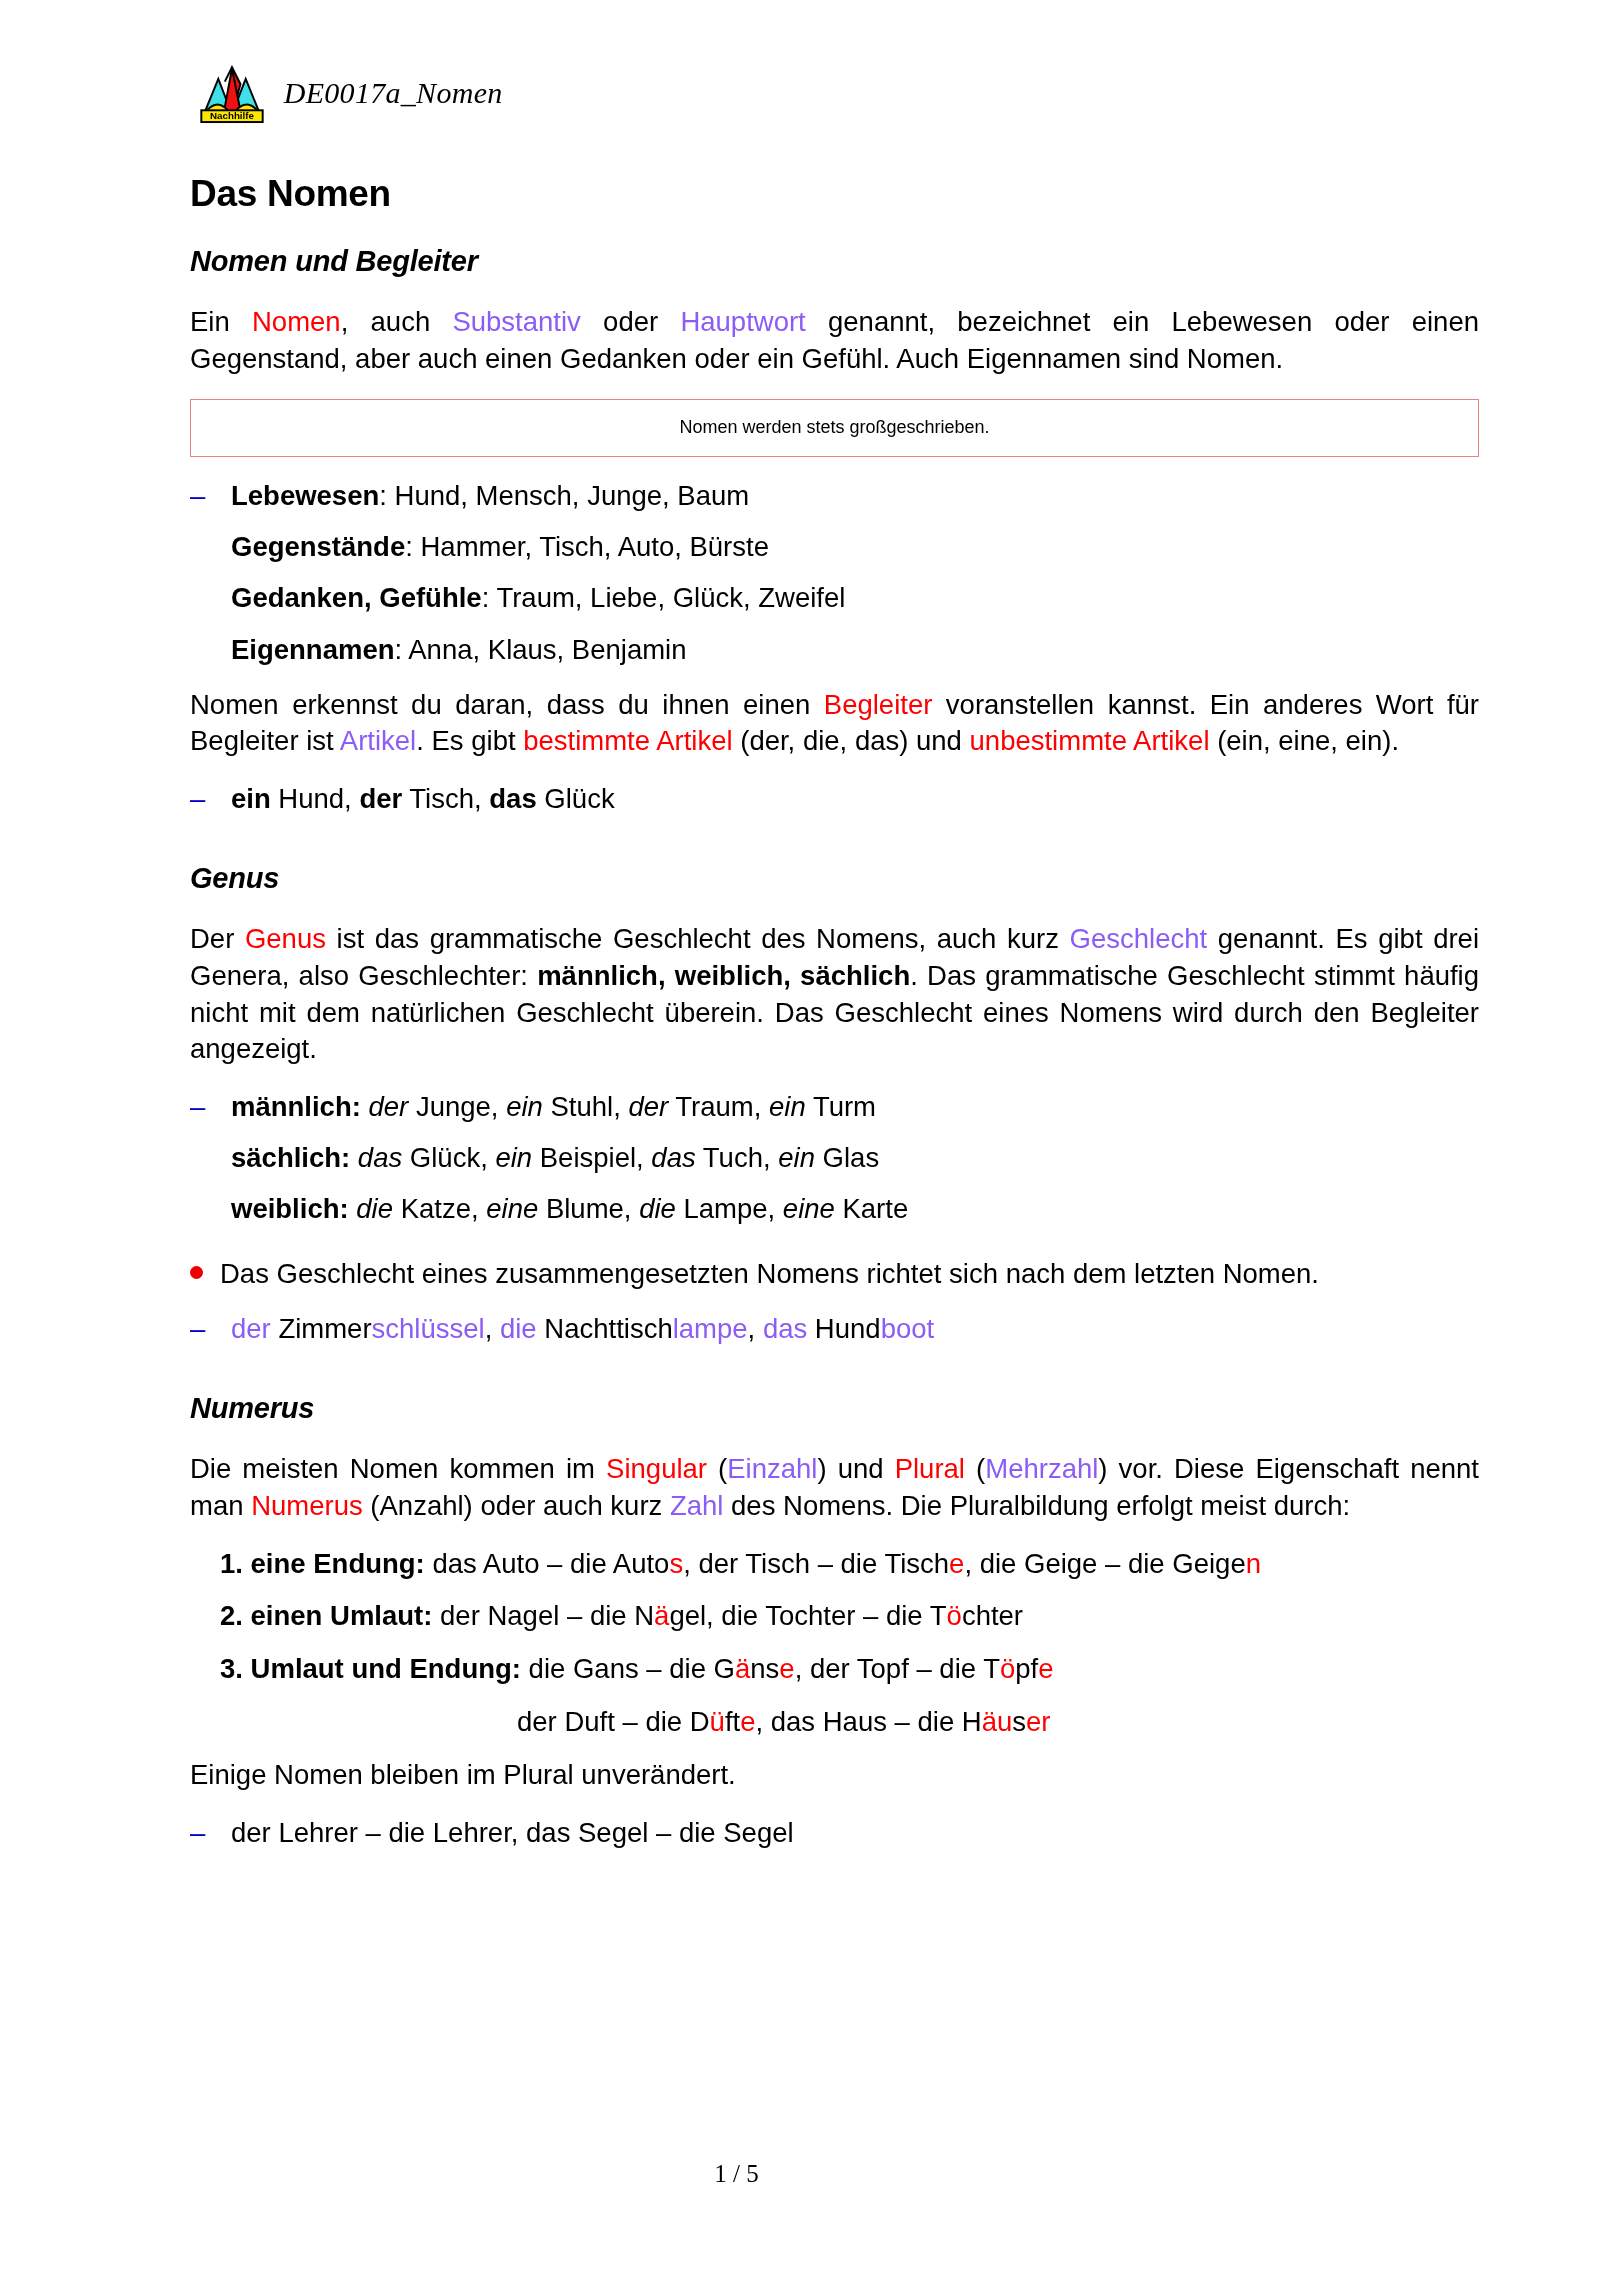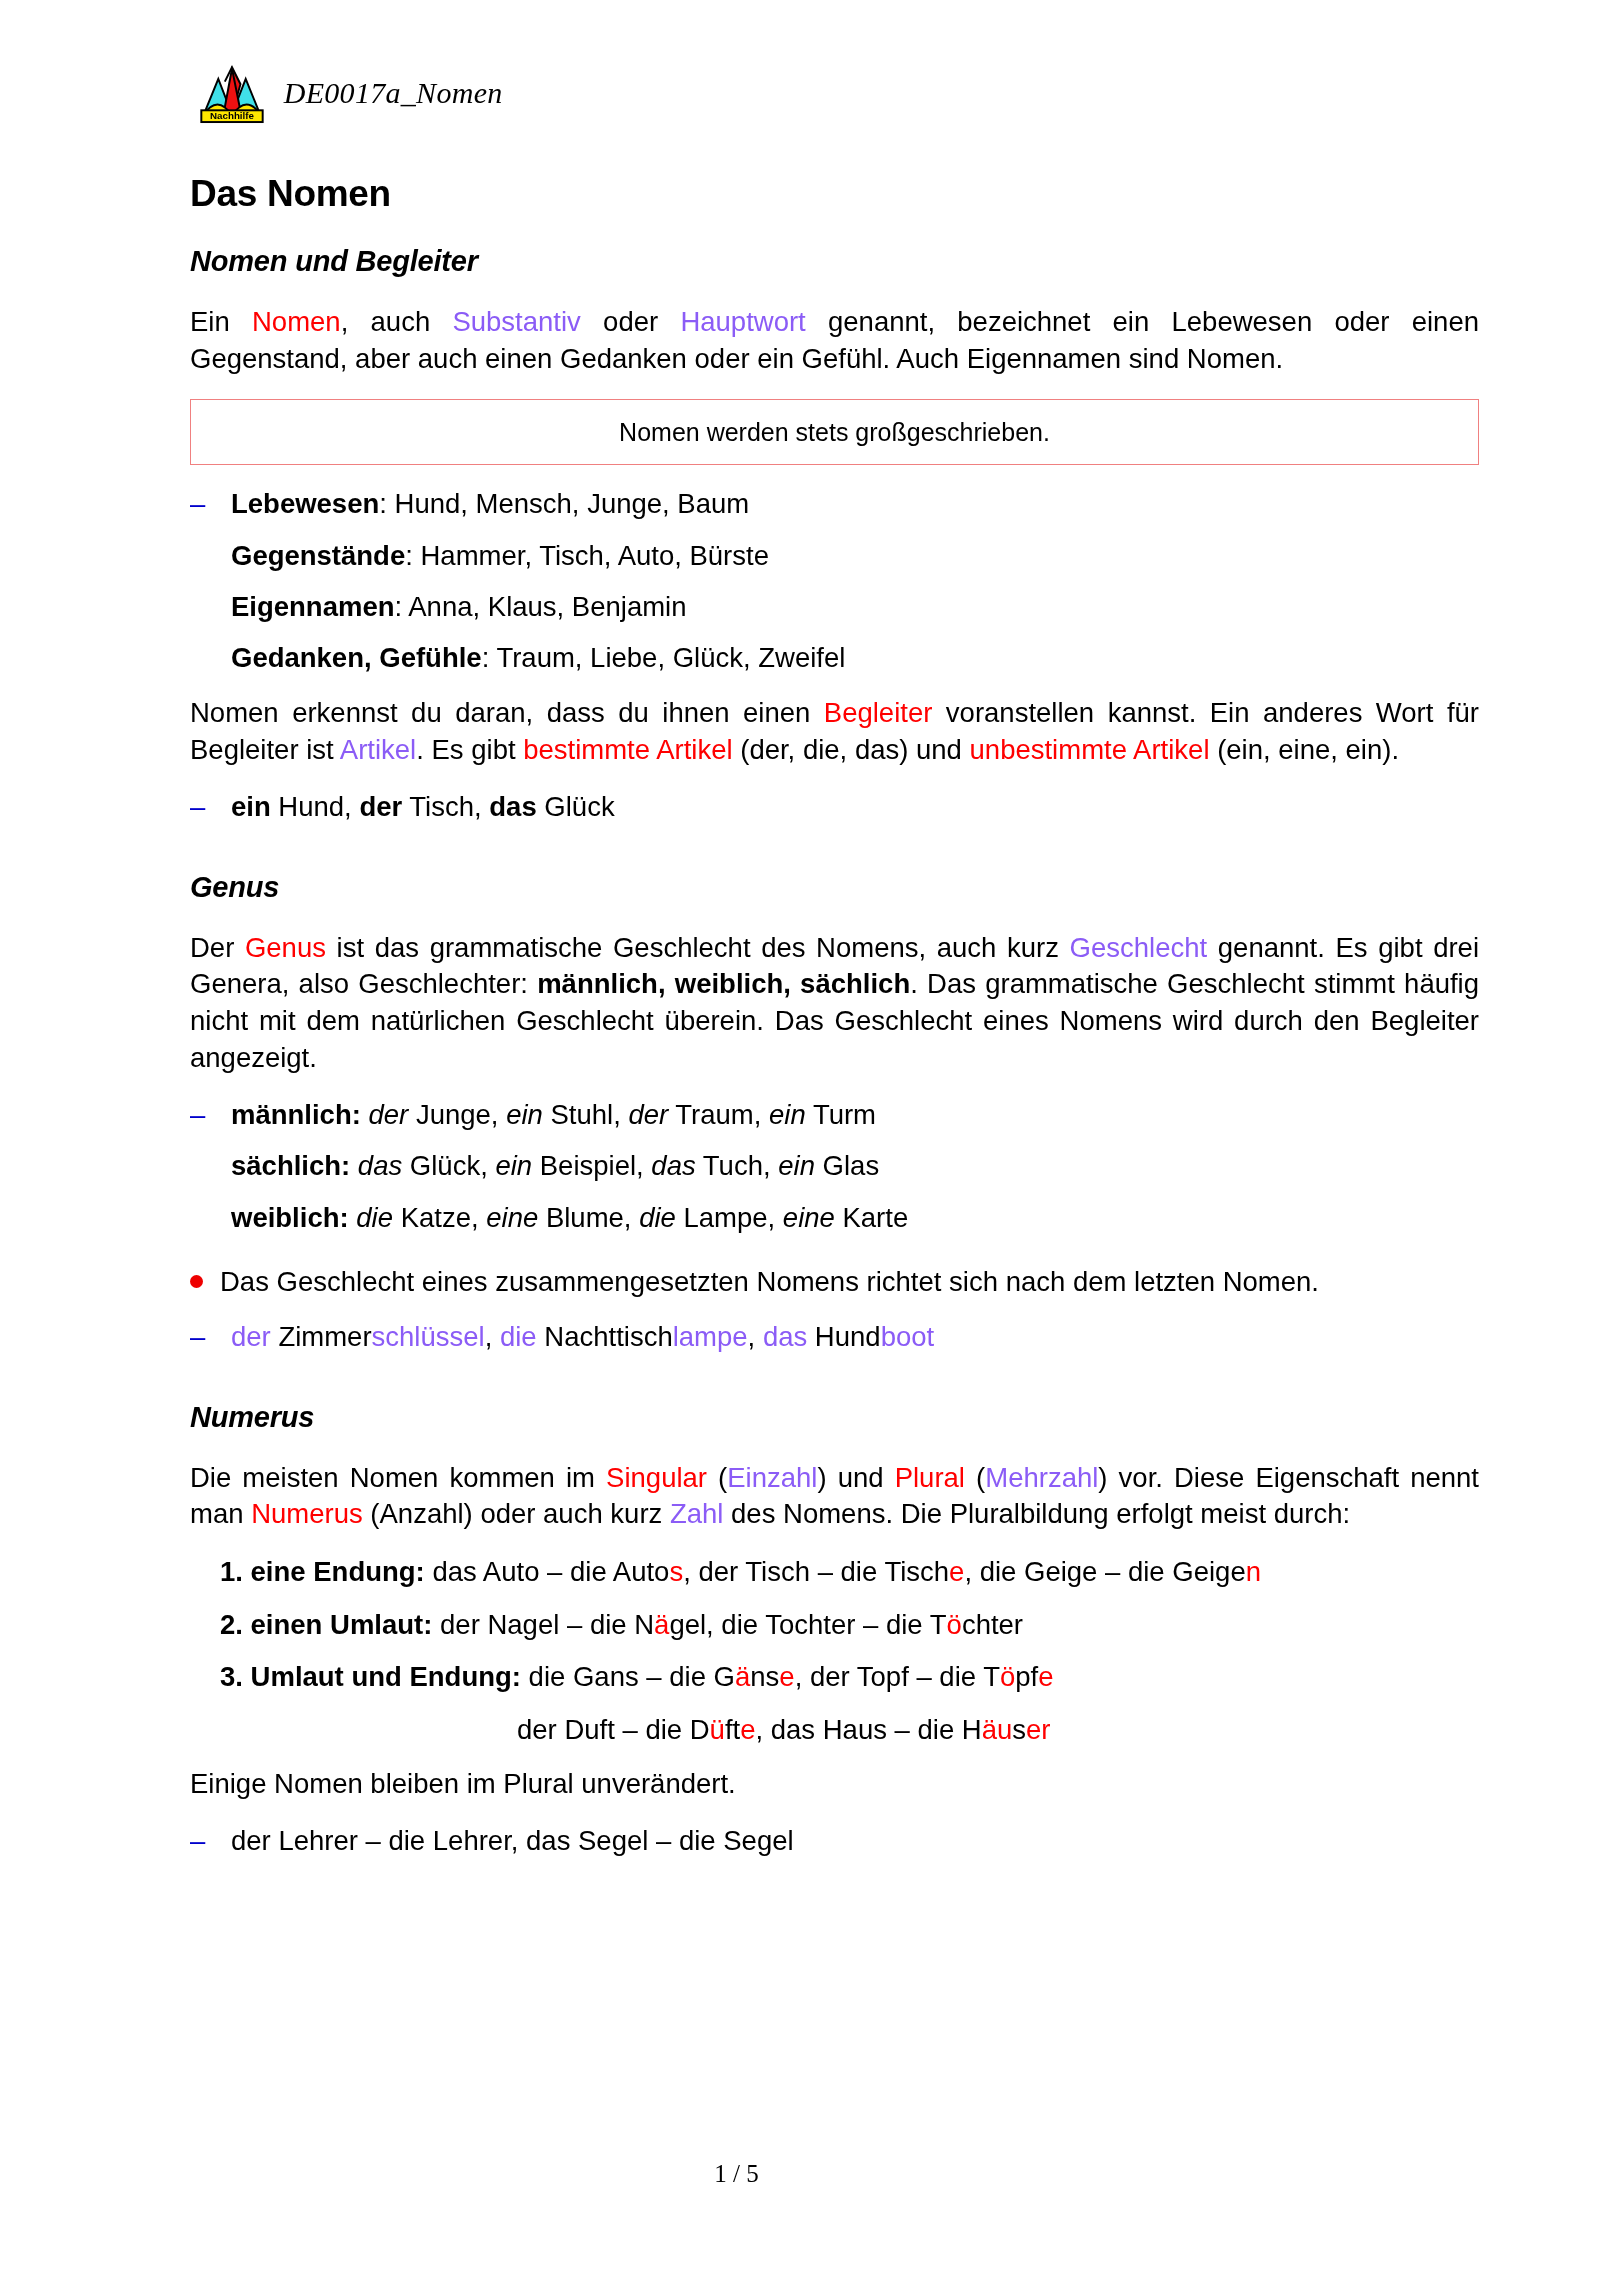--- a/index.html
+++ b/index.html
@@ -74,21 +74,21 @@
     text-justify: inter-word;
   }
   p.body.nojust { text-align: left; }
 
   
   .callout {
     border: 1.3px solid #f08080;
     padding: 17px 13px;
     margin: 2.6px 0 22px 0;
     text-align: center;
-    font-size: 25px;
+    font-size: 18px;
     line-height: 1.2;
   }
 
   
   .dashlist { margin: 0 0 19.6px 0; }
   .dashrow {
     display: flex;
     align-items: baseline;
     font-size: 27.5px;
     line-height: 1.25;
@@ -196,25 +196,25 @@
       <div class="dashrow">
         <span class="dash">–</span>
         <span class="dashtext"><span class="sb">Lebewesen</span><span>: Hund, Mensch, Junge, Baum</span></span>
       </div>
       <div class="dashrow">
         <span class="dash blank">–</span>
         <span class="dashtext"><span class="sb">Gegenstände</span><span>: Hammer, Tisch, Auto, Bürste</span></span>
       </div>
       <div class="dashrow">
         <span class="dash blank">–</span>
+        <span class="dashtext"><span class="sb">Gedanken, Gefühle</span><span>: Traum, Liebe, Glück, Zweifel</span></span>
+      </div>
+      <div class="dashrow">
+        <span class="dash blank">–</span>
         <span class="dashtext"><span class="sb">Eigennamen</span><span>: Anna, Klaus, Benjamin</span></span>
-      </div>
-      <div class="dashrow">
-        <span class="dash blank">–</span>
-        <span class="dashtext"><span class="sb">Gedanken, Gefühle</span><span>: Traum, Liebe, Glück, Zweifel</span></span>
       </div>
     </div>
 
     <p class="body"><span>Nomen erkennst du daran, dass du ihnen einen </span><span class="red">Begleiter</span><span> voranstellen kannst. Ein anderes Wort für Begleiter ist </span><span class="cyan">Artikel</span><span>. Es gibt </span><span class="red">bestimmte Artikel</span><span> (der, die, das) und </span><span class="red">unbestimmte Artikel</span><span> (ein, eine, ein).</span></p>
 
     <div class="dashlist">
       <div class="dashrow">
         <span class="dash">–</span>
         <span class="dashtext"><span class="b">ein</span><span> Hund, </span><span class="b">der</span><span> Tisch, </span><span class="b">das</span><span> Glück</span></span>
       </div>

